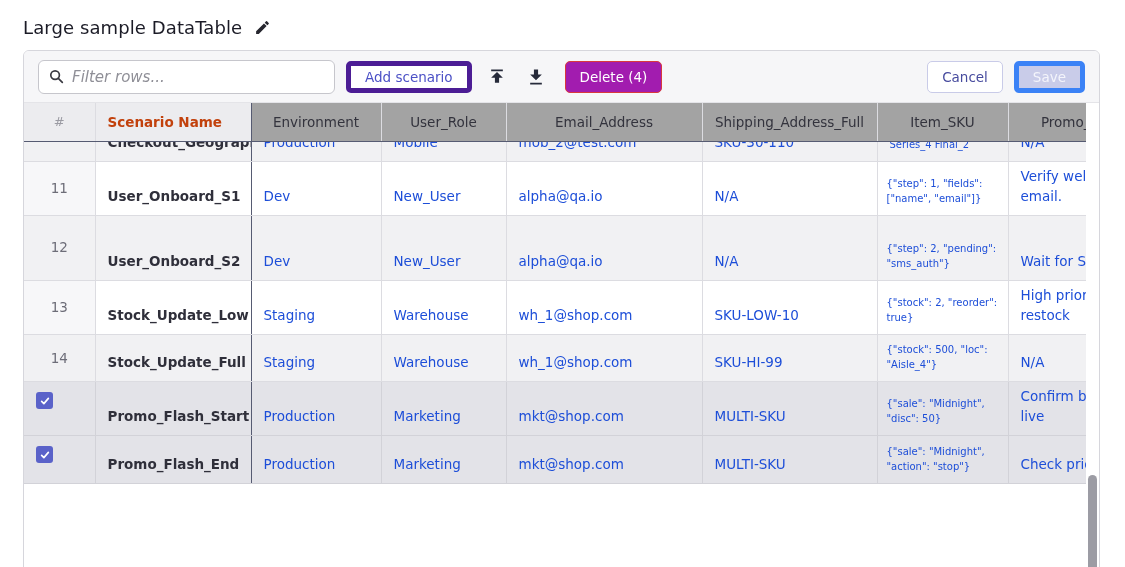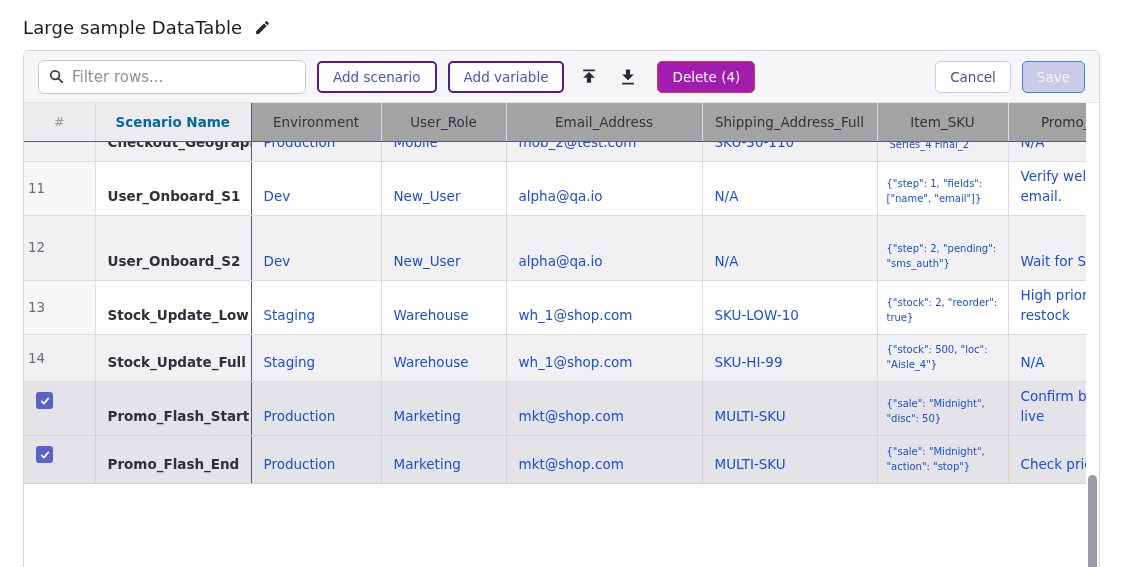--- a/index.html
+++ b/index.html
@@ -10,45 +10,45 @@
   .editbtn svg{width:17px;height:17px;fill:#26262e;}
 
   .panel{margin-left:23px;width:1077px;height:600px;border:1px solid #d6d6dc;border-radius:6px 6px 0 0;
     background:#fff;position:relative;overflow:hidden;box-sizing:border-box;}
 
   
   .toolbar{height:52px;background:#f6f6f8;display:flex;align-items:center;padding:0 14px;gap:11px;
     border-bottom:1px solid #e4e4e8;box-sizing:border-box;}
   .search-wrap{position:relative;}
   .search-wrap svg{position:absolute;left:11px;top:9px;width:15px;height:15px;}
-  .filter-input{width:268px;height:34px;box-sizing:border-box;border:1px solid #c6c6cc;border-radius:6px;
-    background:#fff;padding:0 10px 0 33px;font-size:15px;font-family:inherit;color:#3c3c46;outline:none;}
+  .filter-input{width:297px;height:34px;box-sizing:border-box;border:1px solid #c6c6cc;border-radius:6px;
+    background:#fff;padding:0 10px 0 33px;font-size:15px;font-family:inherit;color:#3c3c46;outline:none;font-style:italic;}
   .filter-input::placeholder{color:#8f8f97;}
   .btn{height:32px;border-radius:5px;font-size:13.5px;font-family:inherit;display:inline-flex;
     align-items:center;padding:0 14px;cursor:pointer;box-sizing:border-box;white-space:nowrap;}
-  .btn-outline{background:#fff;border:2px solid #4c1d95;color:#4b50c6;}
+  .btn-outline{background:#fff;border:5px solid #4c1d95;color:#4b50c6;}
   .btn-danger{background:#a21caf;border:1px solid #d8393c;color:#fff;margin-left:4px;}
   .btn-cancel{background:#fff;border:1px solid #c9cbe8;color:#474b9e;}
-  .btn-save{background:#c9cce9;border:1px solid #3b82f6;color:#f4f5fb;cursor:default;}
+  .btn-save{background:#c9cce9;border:5px solid #3b82f6;color:#f4f5fb;cursor:default;}
   .iconbtn{background:none;border:none;padding:2px 4px;cursor:pointer;display:inline-flex;}
   .iconbtn svg{width:20px;height:20px;fill:#262a3a;}
   .tb-spacer{flex:1;}
 
   
   .table-clip{width:1064px;height:455px;overflow:hidden;}
   table{border-collapse:collapse;table-layout:fixed;width:1134px;}
   th,td{box-sizing:border-box;border-right:1px solid #dcdce1;border-bottom:1px solid #dcdce1;
     font-size:13.5px;overflow:hidden;}
   th{height:38px;font-weight:400;color:#33333d;text-align:center;background:#a3a3a3;padding:4px 8px;
     border-bottom:1px solid #565b72;}
   th.h-num{background:#ececef;color:#9b9ba3;font-size:13px;}
-  th.h-name{background:#ececef;text-align:left;font-weight:700;color:#0369a1;padding-left:20px;}
+  th.h-name{background:#ececef;text-align:left;font-weight:700;color:#c2410c;padding-left:12px;}
   th:nth-child(2),td:nth-child(2){border-right:1px solid #565b72;}
   td{vertical-align:bottom;padding:5px 12px 9px;line-height:1.45;color:#1d4ed8;text-align:left;}
-  td.c-num{vertical-align:middle;color:#6d6d78;padding:4px;}
+  td.c-num{vertical-align:middle;text-align:center;color:#6d6d78;padding:4px;}
   td.c-name{font-weight:700;color:#2f2f3a;}
   td.c-sku{font-size:10px;padding:5px 9px 9px;}
   tr.w{background:#fff;} tr.w td.c-num{background:#f7f7f9;}
   tr.g{background:#f1f1f3;}
   tr.sel{background:#e3e3e8;} tr.sel td{border-color:#d2d2d8;border-right-color:#d2d2d8;}
   tr.sel td:nth-child(2){border-right-color:#565b72;}
   tr.rclip td{height:14px;padding:0 12px;} 
   tr.rclip td .clip-up{display:block;position:relative;top:-9px;white-space:nowrap;}
   tr.r0 td{height:54px;} tr.r1 td{height:65px;} tr.r2 td{height:46px;} tr.r3 td{height:47px;}
   tr.r4 td,tr.r5 td,tr.r6 td{height:48px;}
@@ -76,21 +76,20 @@
 <div class="panel">
   <div class="toolbar">
     <span class="search-wrap">
       <svg viewBox="0 0 16 16" fill="none" stroke="#3a3a42" stroke-width="1.8">
         <circle cx="6.5" cy="6.5" r="4.6"></circle>
           <line x1="10.2" y1="10.2" x2="14.2" y2="14.2" stroke-linecap="round"></line>
       </svg>
       <input class="filter-input" placeholder="Filter rows..." style="">
     </span>
     <button class="btn btn-outline">Add scenario</button>
-    <button class="btn btn-outline">Add variable</button>
     <button class="iconbtn">
       <svg viewBox="0 0 24 24">
           <path d="M9.5 19v-6H5l7-7 7 7h-4.5v6h-5zM5 3h14v2H5z"></path>
         </svg>
     </button>
     <button class="iconbtn">
       <svg viewBox="0 0 24 24">
           <path d="M9.5 3h5v6H19l-7 7-7-7h4.5V3zM5 19h14v2H5z"></path>
         </svg>
     </button>

